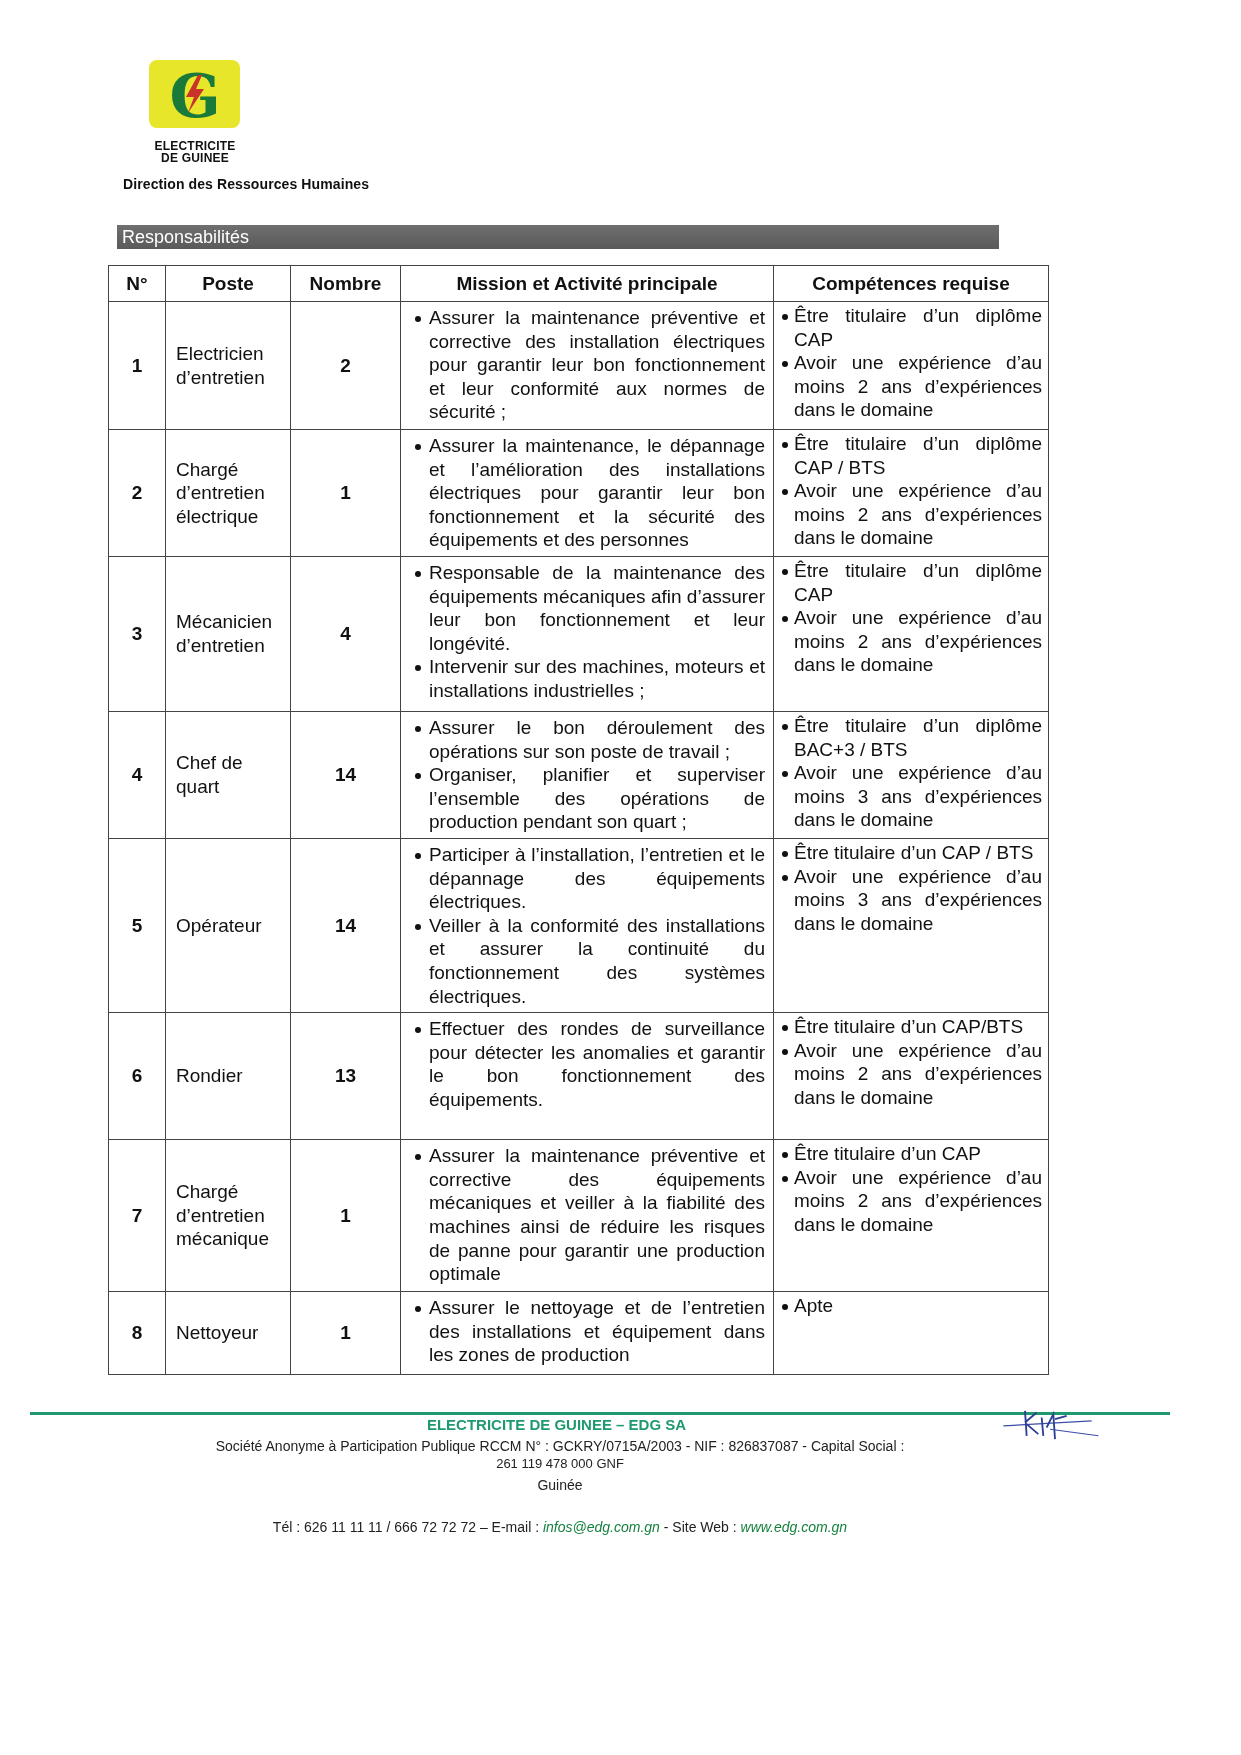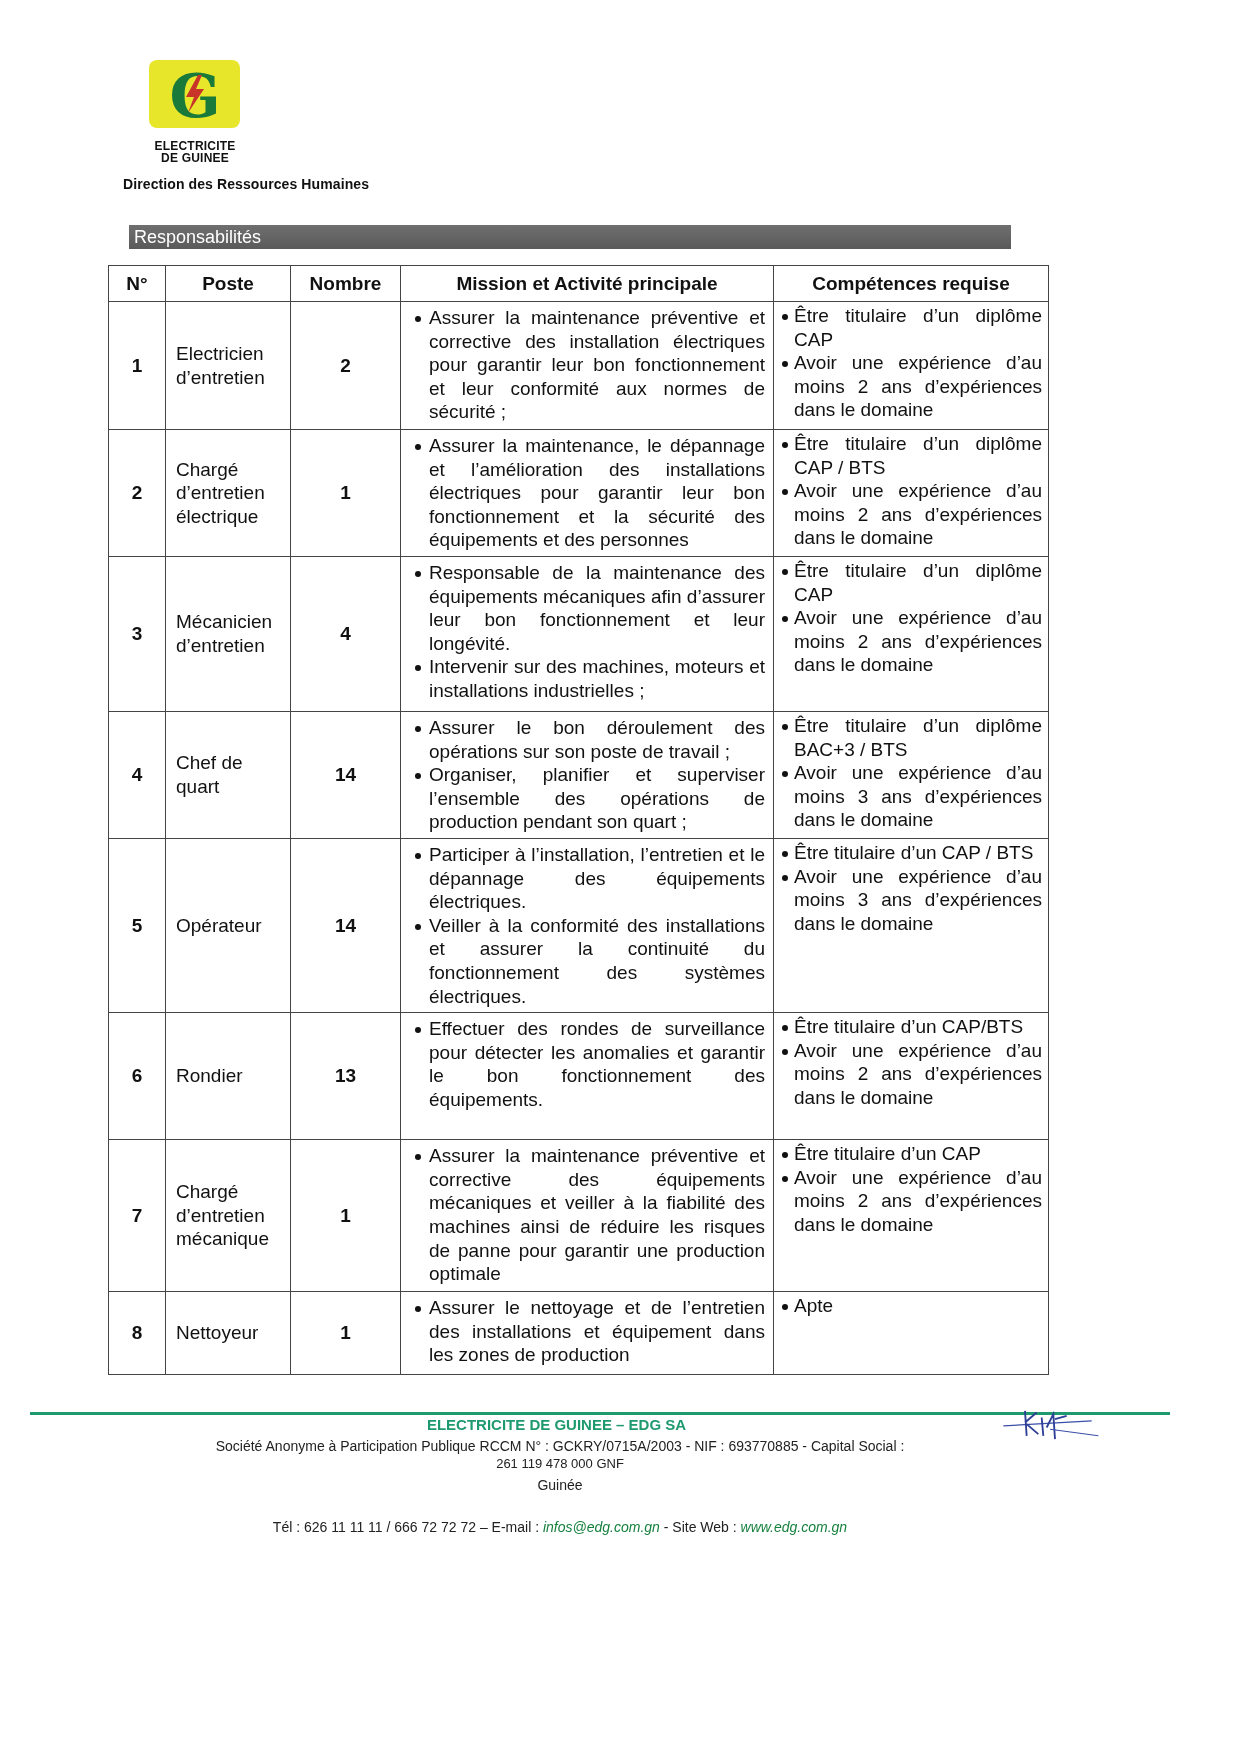--- a/index.html
+++ b/index.html
@@ -16,21 +16,21 @@
   .logo-box svg { display: block; }
   .logo-caption {
     position: absolute; left: 140px; top: 140px; width: 110px; text-align: center;
     font-size: 12px; font-weight: bold; line-height: 12px; letter-spacing: 0.2px;
   }
   .dept-title {
     position: absolute; left: 123px; top: 176px;
     font-size: 14px; font-weight: bold; letter-spacing: 0.1px;
   }
   .section-bar {
-    position: absolute; left: 129px; top: 225px; width: 882px; height: 24px;
+    position: absolute; left: 117px; top: 225px; width: 882px; height: 24px;
     background: linear-gradient(180deg, #6f6f6f, #5a5a5a);
     color: #fff; font-size: 18px; line-height: 24px; padding-left: 5px; box-sizing: border-box;
   }
   table.resp {
     position: absolute; left: 108px; top: 265px;
     border-collapse: collapse; table-layout: fixed;
     width: 940px;
   }
   table.resp td, table.resp th {
     border: 1.5px solid #444; padding: 0;
@@ -239,21 +239,21 @@
           <li>Apte</li>
         </ul>
       </td>
     </tr>
   </tbody>
 </table>
 
 <div class="footer-rule"></div>
 <div class="footer-brand">ELECTRICITE DE GUINEE – EDG SA</div>
 <div class="footer-line" style="top:1437px">
-  <div>Société Anonyme à Participation Publique RCCM N° : GCKRY/0715A/2003 - NIF : 693770885 - Capital Social :</div>
+  <div>Société Anonyme à Participation Publique RCCM N° : GCKRY/0715A/2003 - NIF : 826837087 - Capital Social :</div>
   <div style="font-size:13px">261 119 478 000 GNF</div>
 </div>
 <div class="footer-line" style="top:1476px; left:120px; width:880px">
   <div>Guinée</div>
 </div>
 <div class="footer-line" style="top:1518px">
   <span>Tél : 626 11 11 11 / 666 72 72 72 – E-mail : </span><span class="link">infos@edg.com.gn</span><span> - Site Web : </span><span class="link">www.edg.com.gn</span>
 </div>
 
 <svg class="signature" viewBox="0 0 120 60" style="left:1000px; top:1400px; width:100px; height:55px;">

